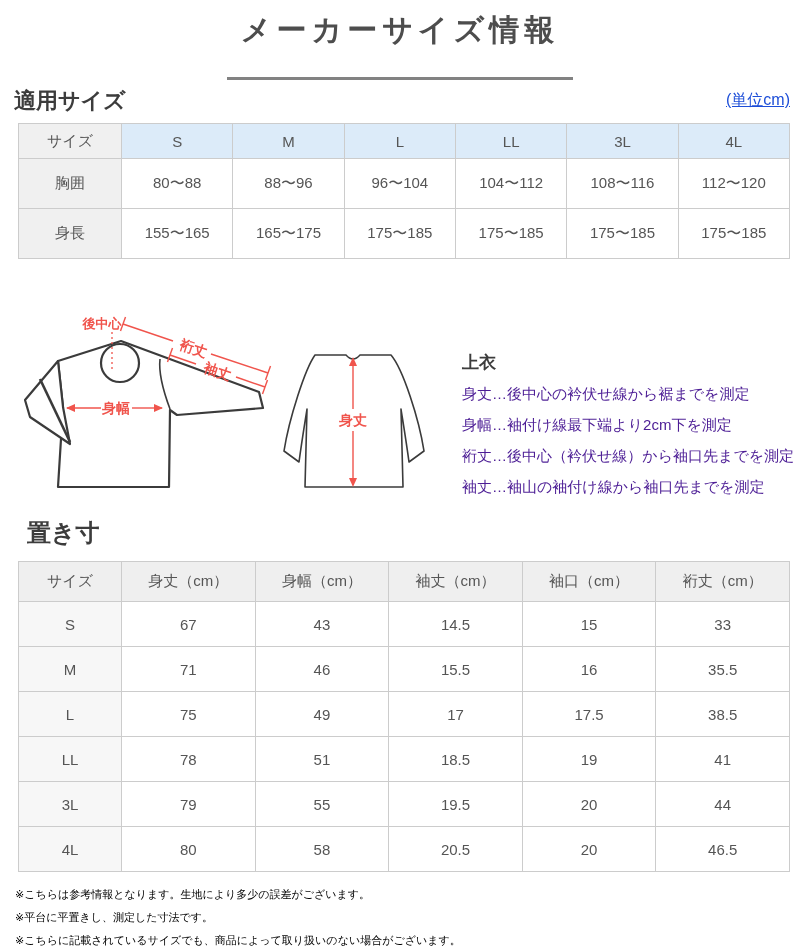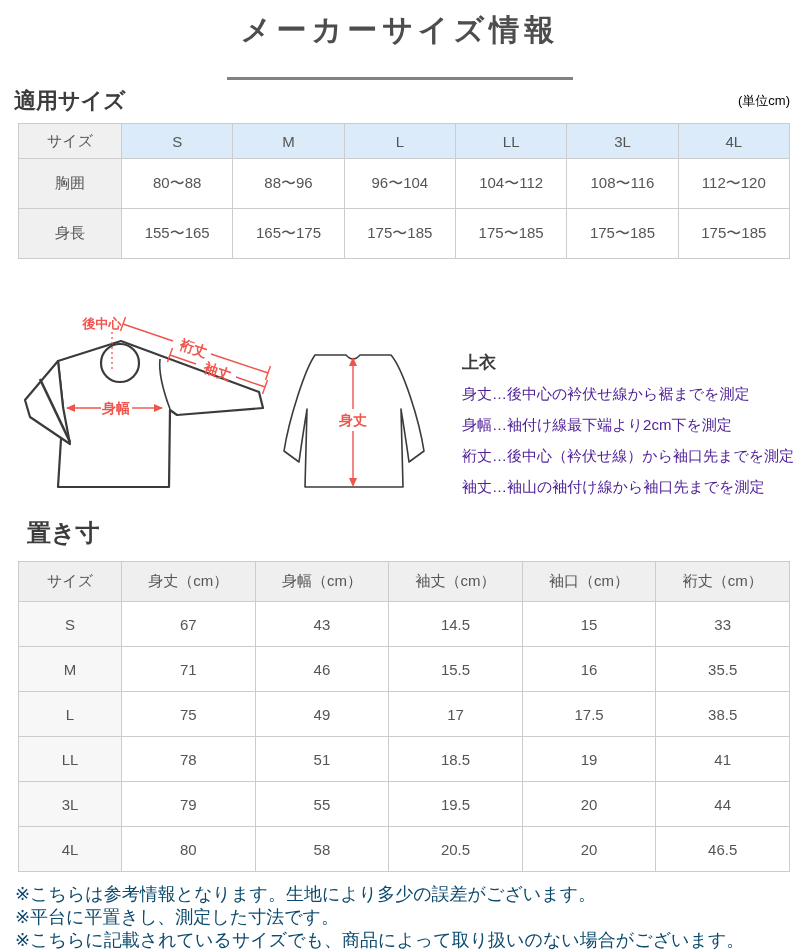--- a/index.html
+++ b/index.html
@@ -13,21 +13,21 @@
   .page-title {
     display:inline-block; margin:0; font-size:30px; font-weight:bold;
     color:#4d4d4d; letter-spacing:5px;
     border-bottom:3px solid #828282; padding:0 14px 26px 14px;
   }
   .sec-row {
     display:flex; justify-content:space-between; align-items:center;
     margin:6px 10px 7px 14px;
   }
   .sec-heading { font-size:22px; font-weight:bold; color:#3c3c3c; margin:0; }
-  .unit-note { font-size:13px; color:#000000; padding-bottom:1px; }
+  .unit-note { font-size:16px; color:#1d4ed8; padding-bottom:1px;text-decoration:underline; }
 
   table { border-collapse:collapse; table-layout:fixed; margin-left:18px; }
   th, td {
     border:1px solid #cccccc; text-align:center; vertical-align:middle;
     font-size:15px; font-weight:normal; color:#555; padding:0;
   }
   .t1 { width:772px; }
   .t1 tr { height:50px; }
   .t1 tr.hdr { height:35px; }
   .t1 .corner, .t1 .rowlab { background:#f0f0f0; }
@@ -40,21 +40,21 @@
   .legend-line { font-size:15px; color:#4c1d95; margin:0 0 14px 0; line-height:17px; }
 
   .sec-heading-2 { font-size:24px; font-weight:bold; color:#3c3c3c; margin:8px 0 12px 27px; }
   .t2 { width:772px; }
   .t2 tr { height:45px; }
   .t2 tr.hdr { height:40px; }
   .t2 .hdr th { background:#efefef; }
   .t2 .rowlab { background:#f7f7f7; }
 
   .notes { margin:11px 0 0 15px; }
-  .note-line { margin:0 0 1px 0; font-size:18px; color:#0c4a6e; line-height:22px; }
+  .note-line { margin:0 0 1px 0; font-size:11px; color:#000000; line-height:22px; }
 </style>
 </head>
 <body>
 
 <div class="title-wrap">
   <h1 class="page-title">メーカーサイズ情報</h1>
 </div>
 
 <div class="sec-row">
   <h2 class="sec-heading">適用サイズ</h2>

